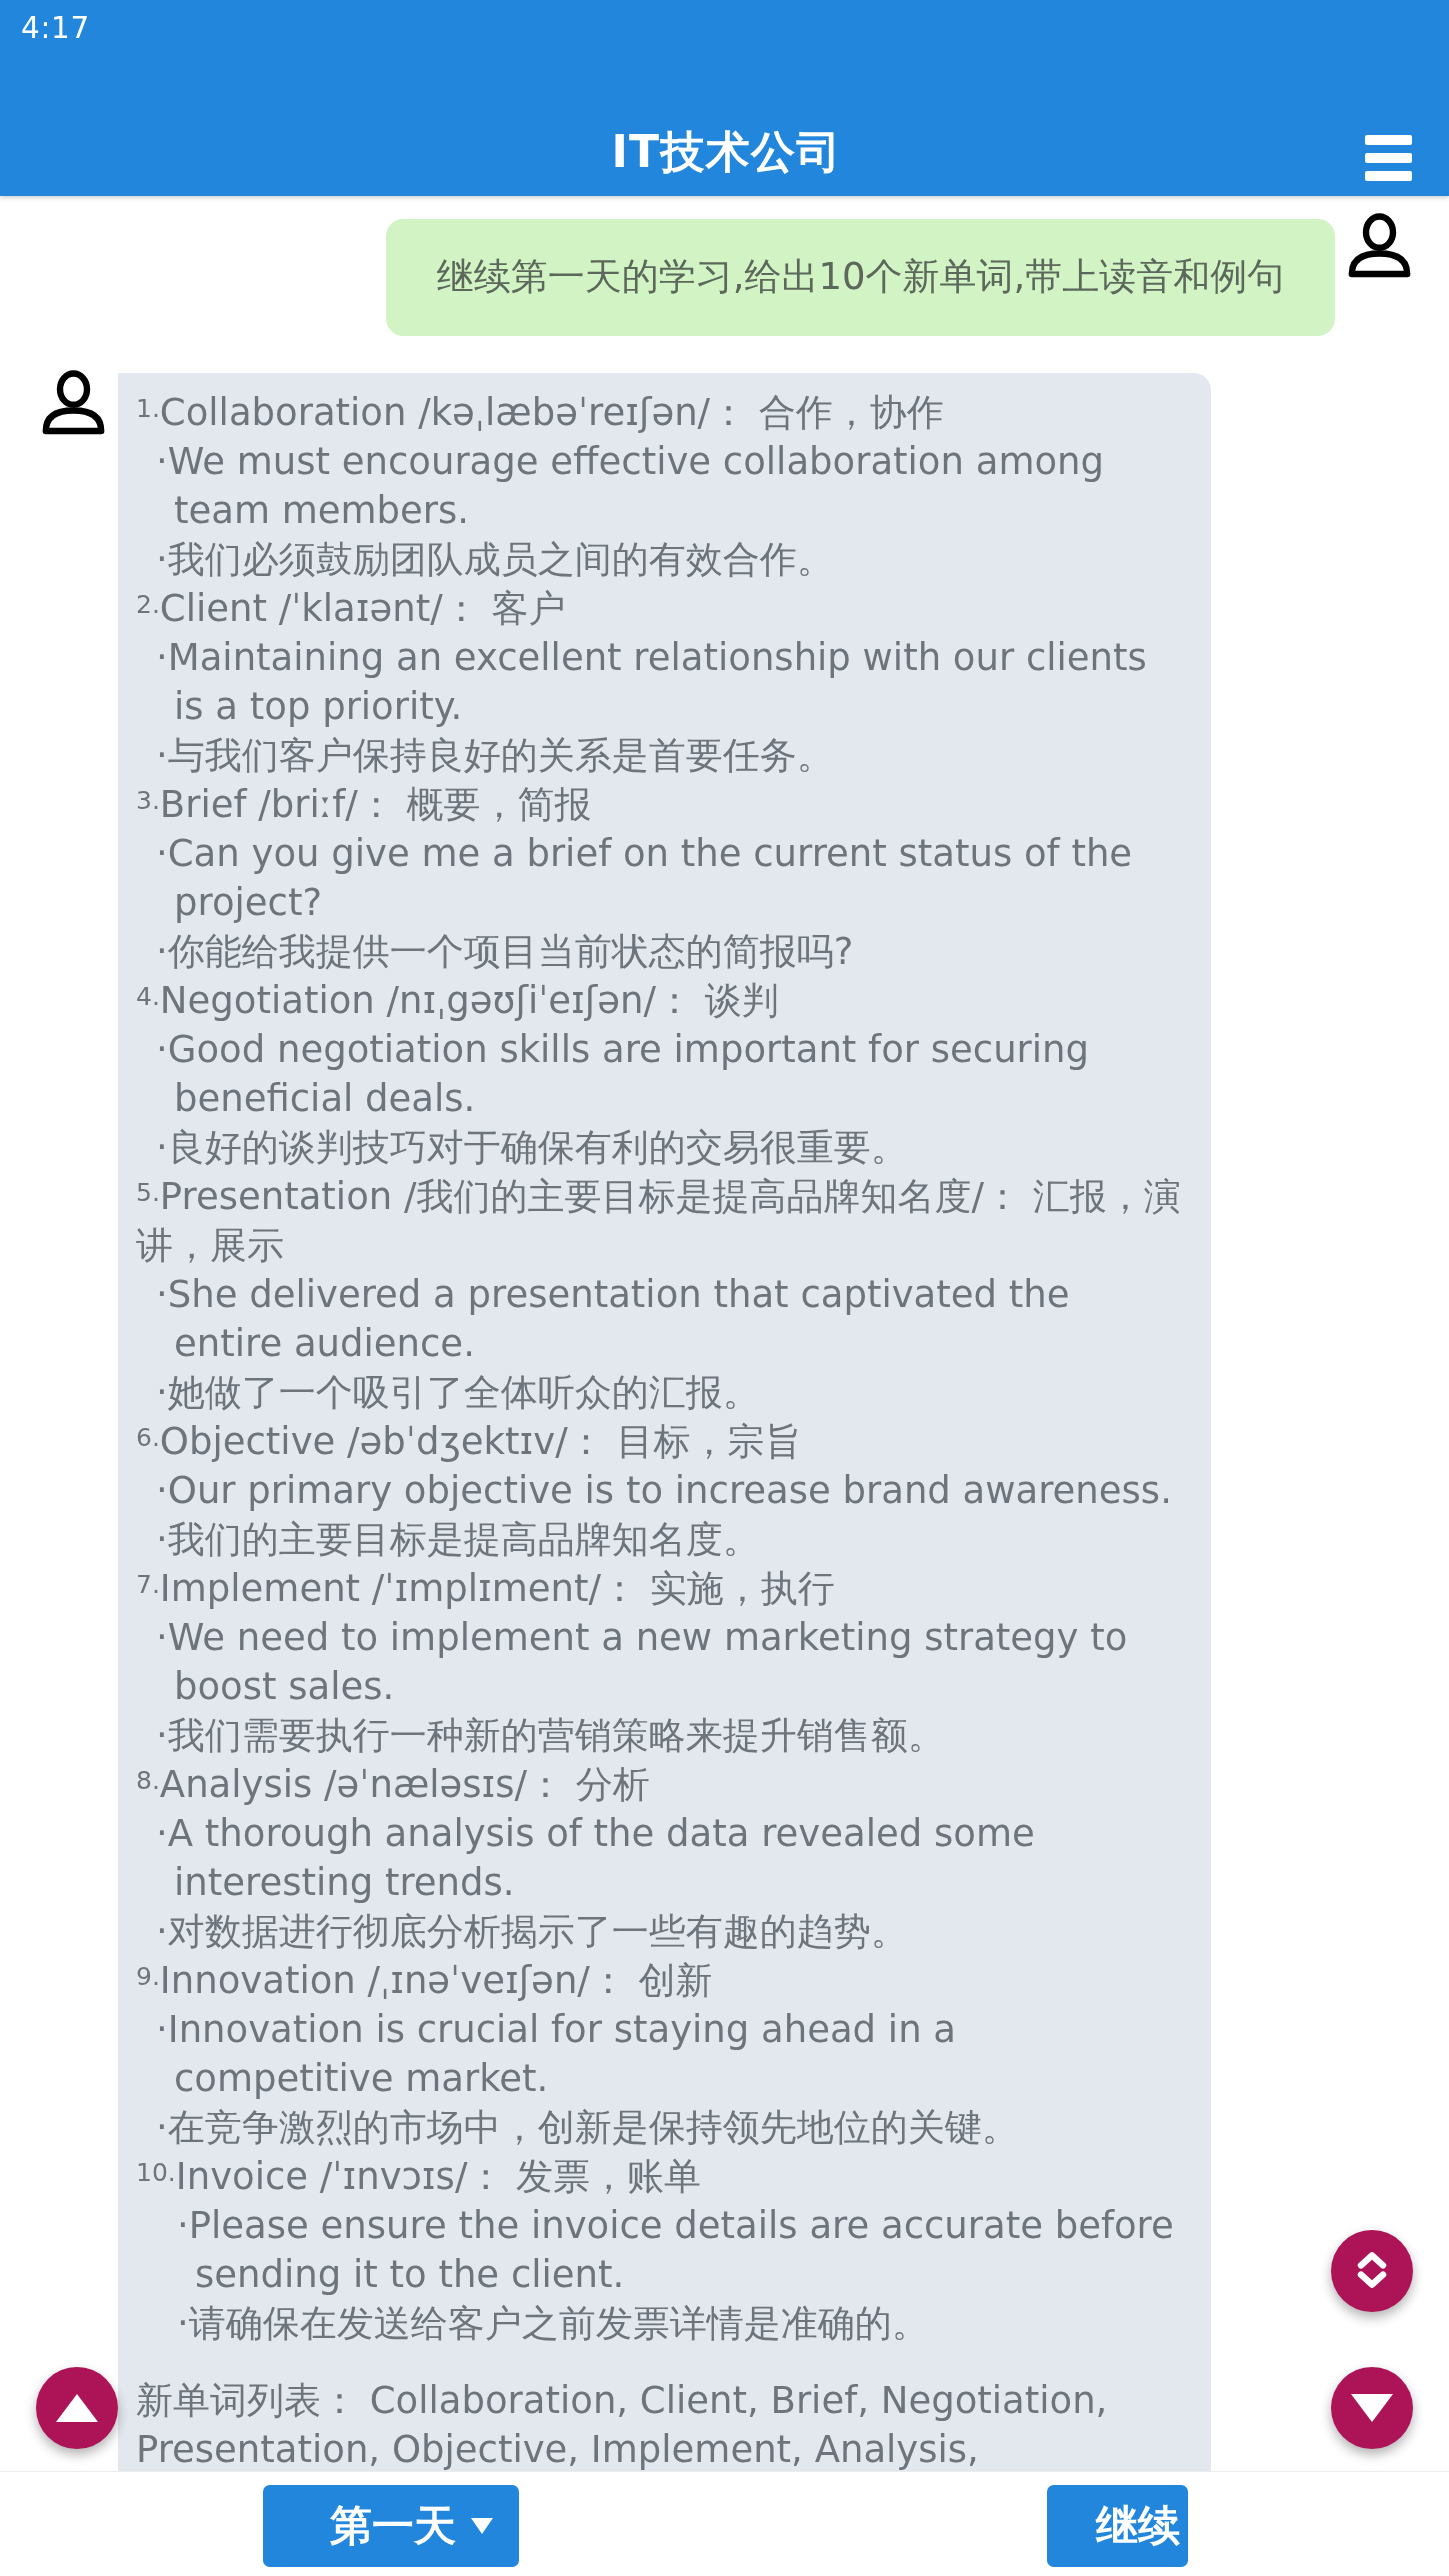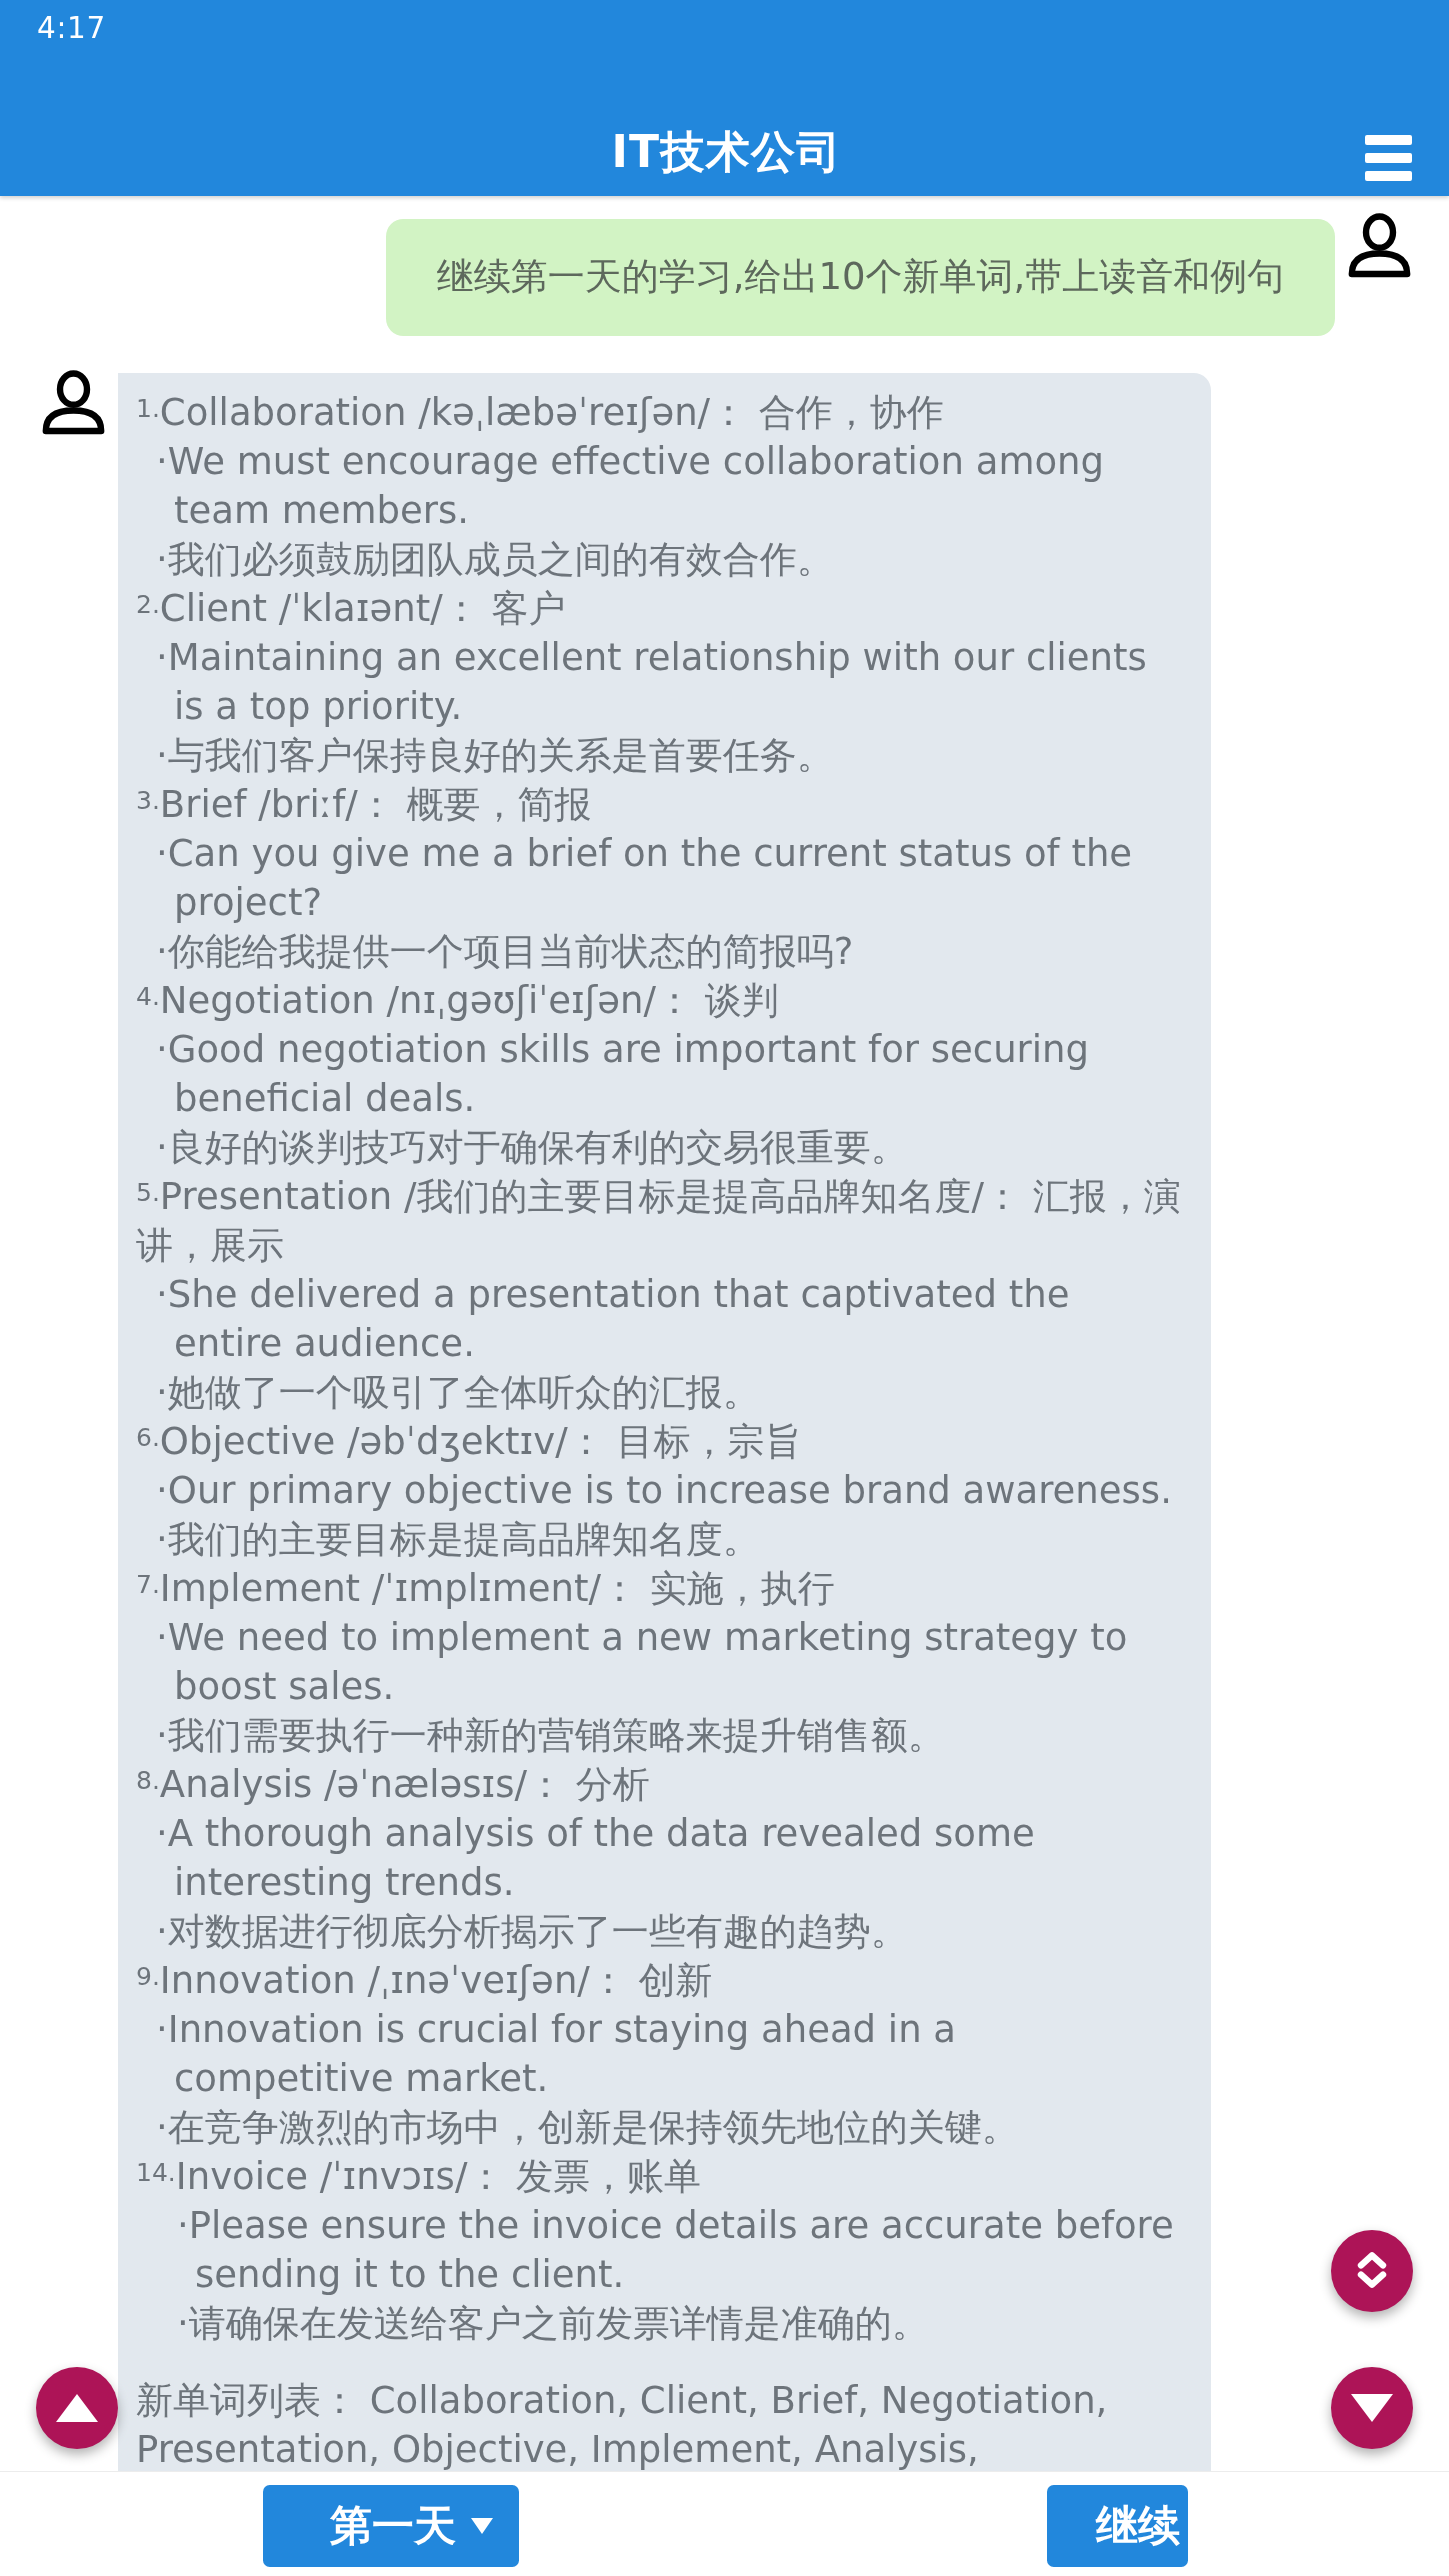--- a/index.html
+++ b/index.html
@@ -1,21 +1,21 @@
 <!DOCTYPE html>
 <html style="font-size:10.7px"><head>
 <meta charset="utf-8">
 <style>
   html,body{margin:0;padding:0;background:#ffffff;}
   body{font-family:"DejaVu Sans","Liberation Sans",sans-serif;}
   .screen{position:relative;width:1449px;height:2576px;background:#ffffff;overflow:hidden;}
 
   
   .appbar{position:absolute;left:0;top:0;width:1449px;height:196px;background:#2287dc;box-shadow:0 2px 4px rgba(0,0,0,.18);}
-  .status-time{position:absolute;left:37px;top:10.7px;color:#ffffff;font-size:29.5px;font-weight:500;letter-spacing:0.7px;}
+  .status-time{position:absolute;left:21px;top:10.7px;color:#ffffff;font-size:29.5px;font-weight:500;letter-spacing:0.7px;}
   .appbar-title{position:absolute;left:2px;top:123px;width:100%;text-align:center;color:#ffffff;font-size:44px;font-weight:700;letter-spacing:1.3px;}
   .menu-btn{position:absolute;right:32px;top:131px;width:52px;height:54px;background:transparent;border:none;cursor:pointer;display:flex;flex-direction:column;justify-content:center;gap:8.7px;padding:0;}
   .menu-btn .bar{display:block;width:47px;height:9.4px;background:#ffffff;border-radius:2px;}
 
   
   .user-bubble{position:absolute;left:386px;top:219px;width:949px;min-height:117px;background:#d2f3c4;border-radius:17.4px;display:flex;align-items:center;justify-content:center;box-sizing:border-box;padding:9px 23px;}
   .user-bubble span{color:#5d685c;font-size:37px;line-height:1.3;}
   .avatar{position:absolute;}
   .avatar svg{display:block;}
 
@@ -113,21 +113,21 @@
           <div class="head"><span class="num">8.</span><span class="head-text">Analysis /əˈnæləsɪs/： 分析</span></div>
           <div class="ex">·A thorough analysis of the data revealed some interesting trends.</div>
           <div class="ex">·对数据进行彻底分析揭示了一些有趣的趋势。</div>
         </div>
         <div class="item" data-num="9.">
           <div class="head"><span class="num">9.</span><span class="head-text">Innovation /ˌɪnəˈveɪʃən/： 创新</span></div>
           <div class="ex">·Innovation is crucial for staying ahead in a competitive market.</div>
           <div class="ex">·在竞争激烈的市场中，创新是保持领先地位的关键。</div>
         </div>
         <div class="item" data-num="10.">
-          <div class="head"><span class="num">14.</span><span class="head-text">Invoice /ˈɪnvɔɪs/： 发票，账单</span></div>
+          <div class="head"><span class="num">10.</span><span class="head-text">Invoice /ˈɪnvɔɪs/： 发票，账单</span></div>
           <div class="ex">·Please ensure the invoice details are accurate before sending it to the client.</div>
           <div class="ex">·请确保在发送给客户之前发票详情是准确的。</div>
         </div>
       </div>
     <p class="summary">新单词列表： Collaboration, Client, Brief, Negotiation, Presentation, Objective, Implement, Analysis, Innovation, Invoice</p>
   </div>
 
   <button class="fab" style="left:1331px;top:2230px;" aria-label="scroll">
     <span>
       <svg width="44" height="44" viewBox="0 0 48 48">

